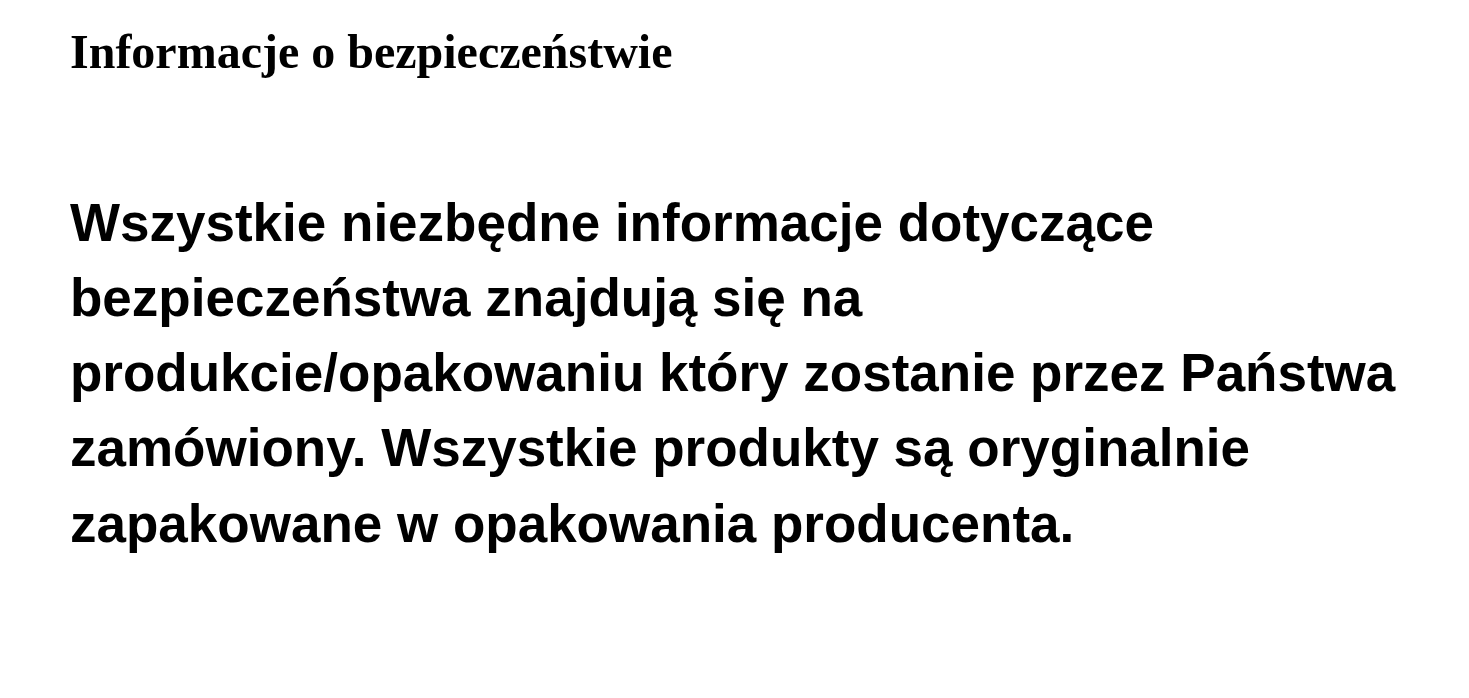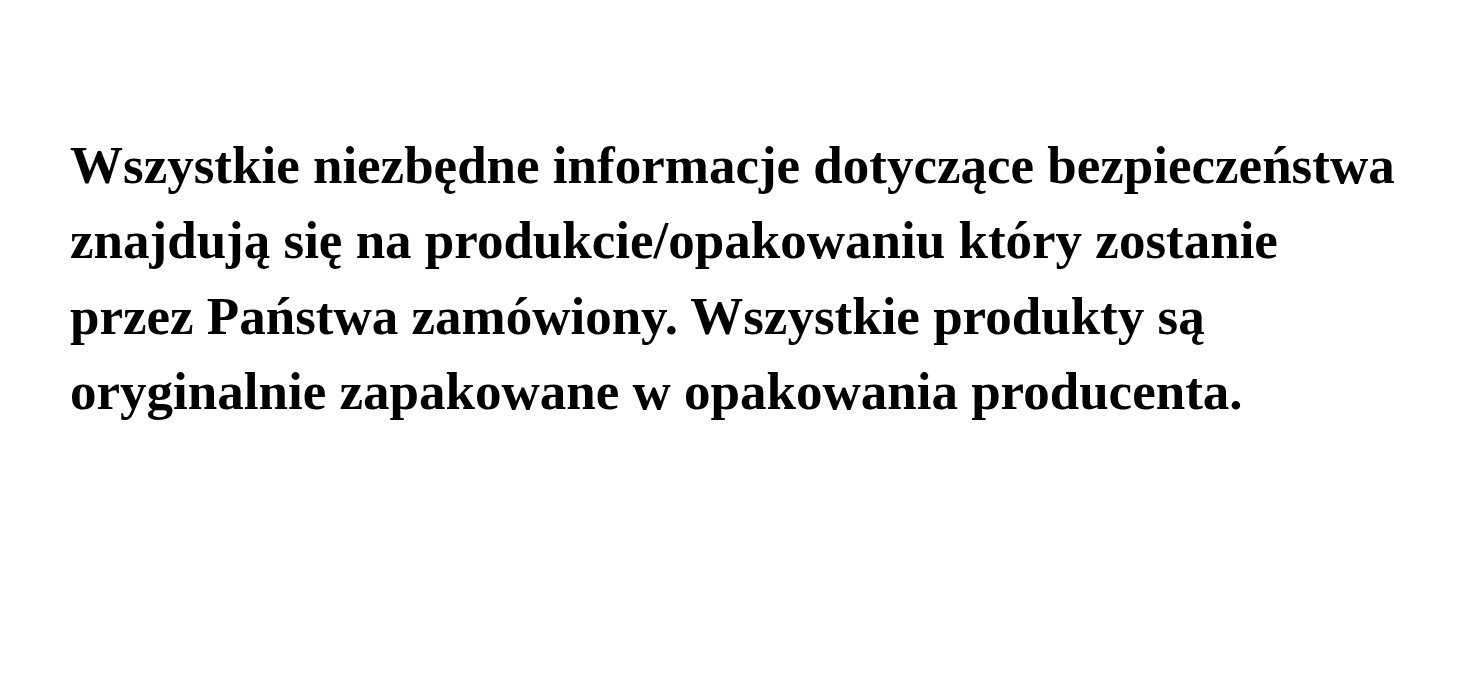--- a/index.html
+++ b/index.html
@@ -26,30 +26,31 @@
     font-family: "Liberation Serif", "DejaVu Serif", serif;
     font-weight: bold;
     font-size: 48px;
     line-height: 1.18;
     margin: 0;
     letter-spacing: 0px;
     color: #000000;
     white-space: nowrap;
   }
   .doc-paragraph {
-    font-family: Liberation Serif, serif;
+    font-family: Liberation Sans, sans-serif;
     font-weight: bold;
     font-size: 53px;
     line-height: 1.42;
     margin: 0;
     padding-top: 104px;
     color: #000000;
     width: 1330px;
   }
 </style>
 </head>
 <body>
 
 <div class="page">
   <div class="content">
+    <h1 class="doc-heading">Informacje o bezpieczeństwie</h1>
     <p class="doc-paragraph">Wszystkie niezbędne informacje dotyczące bezpieczeństwa znajdują się na produkcie/opakowaniu który zostanie przez Państwa zamówiony. Wszystkie produkty są oryginalnie zapakowane w opakowania producenta.</p>
   </div>
 </div>
 
 </body></html>

